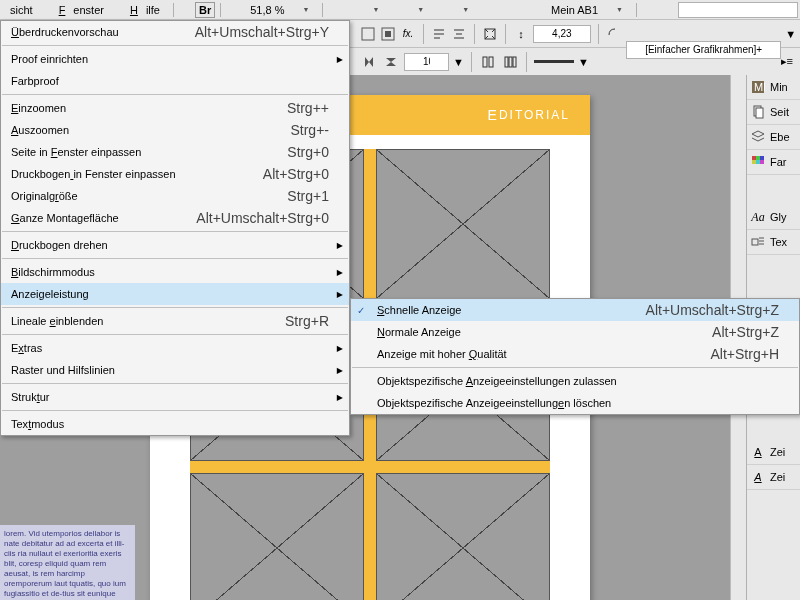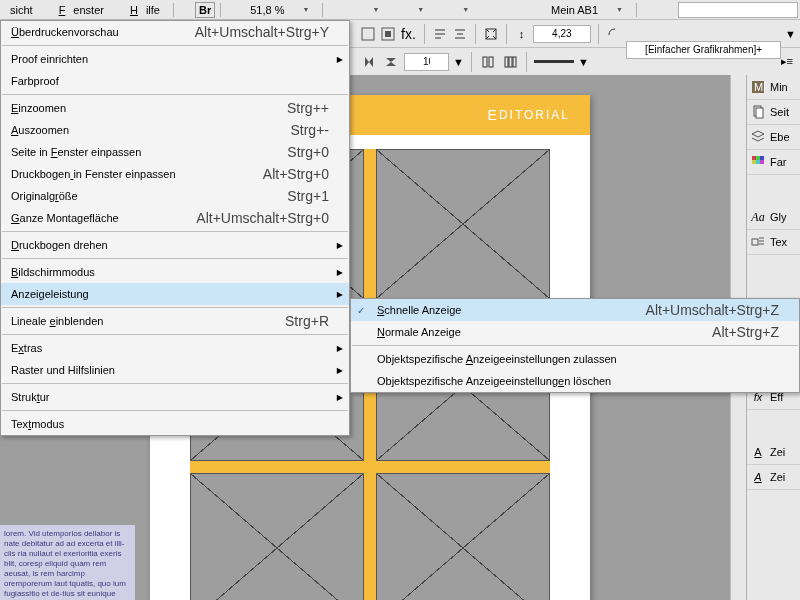--- a/index.html
+++ b/index.html
@@ -103,21 +103,21 @@
       <svg viewBox="0 0 14 14">
         <rect x="1" y="1" width="12" height="12" fill="none" stroke="#555"></rect>
       </svg>
     </span>
   <span class="tbtn">
       <svg viewBox="0 0 14 14">
         <rect x="1" y="1" width="12" height="12" fill="none" stroke="#555"></rect>
         <rect x="4" y="4" width="6" height="6" fill="#555"></rect>
       </svg>
     </span>
-  <span class="tbtn" style="font-size:14px">fx.</span>
+  <span class="tbtn" style="font-style:italic;font-size:10px">fx.</span>
   <span class="vsep"></span>
   <span class="tbtn">
       <svg viewBox="0 0 14 14">
         <line x1="2" y1="3" x2="12" y2="3" stroke="#333"></line>
         <line x1="2" y1="7" x2="12" y2="7" stroke="#333"></line>
         <line x1="2" y1="11" x2="8" y2="11" stroke="#333"></line>
       </svg>
     </span>
   <span class="tbtn">
       <svg viewBox="0 0 14 14">
@@ -356,20 +356,24 @@
 <div class="menu menu2" id="m2">
     <div class="mi hl">
       <span class="chk">✓</span>
       <span class="lbl"><span class="underline">S</span>chnelle Anzeige</span>
       <span class="sc">Alt+Umschalt+Strg+Z</span>
     </div>
     <div class="mi">
       <span class="lbl"><span class="underline">N</span>ormale Anzeige</span>
       <span class="sc">Alt+Strg+Z</span>
     </div>
+    <div class="mi">
+      <span class="lbl">Anzeige mit hoher <span class="underline">Q</span>ualität</span>
+      <span class="sc">Alt+Strg+H</span>
+    </div>
     <div class="msep"></div>
     <div class="mi">
       <span class="lbl">Objektspezifische <span class="underline">A</span>nzeigeeinstellungen zulassen</span>
     </div>
     <div class="mi">
       <span class="lbl">Objektspezifische Anzeigeeinstellung<span class="underline">e</span>n löschen</span>
     </div>
   </div>
 
 </body></html>

